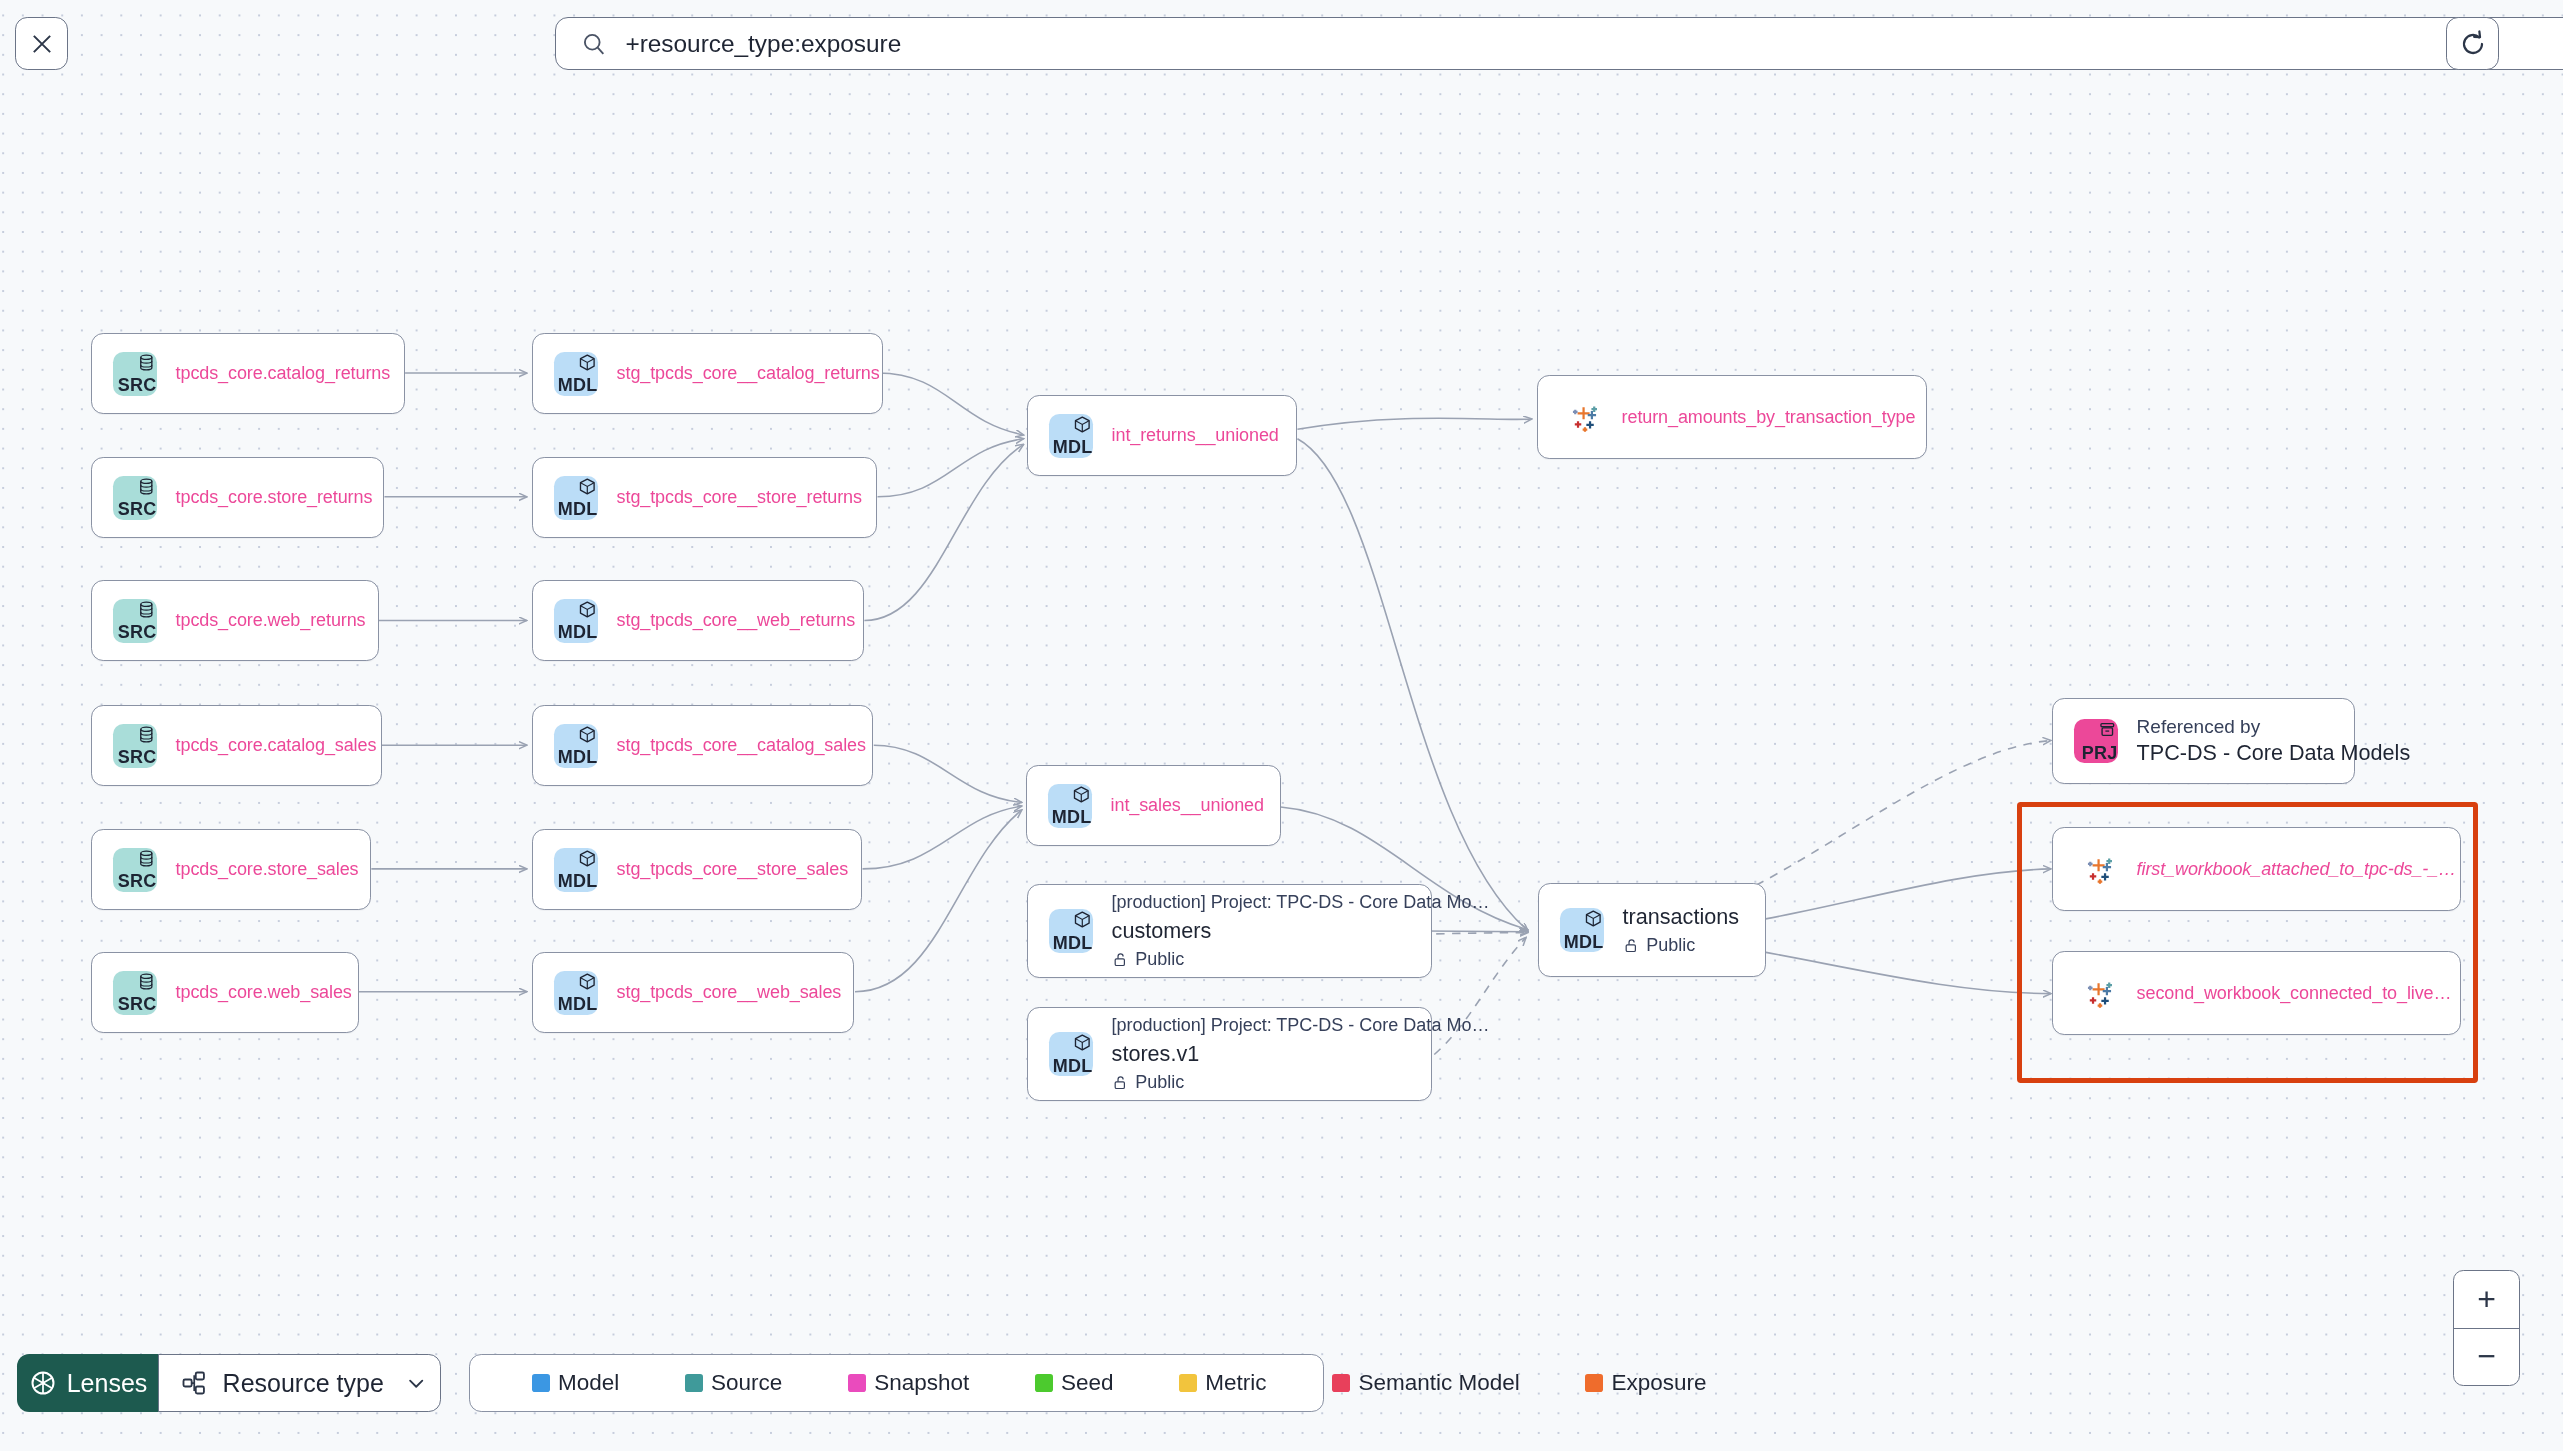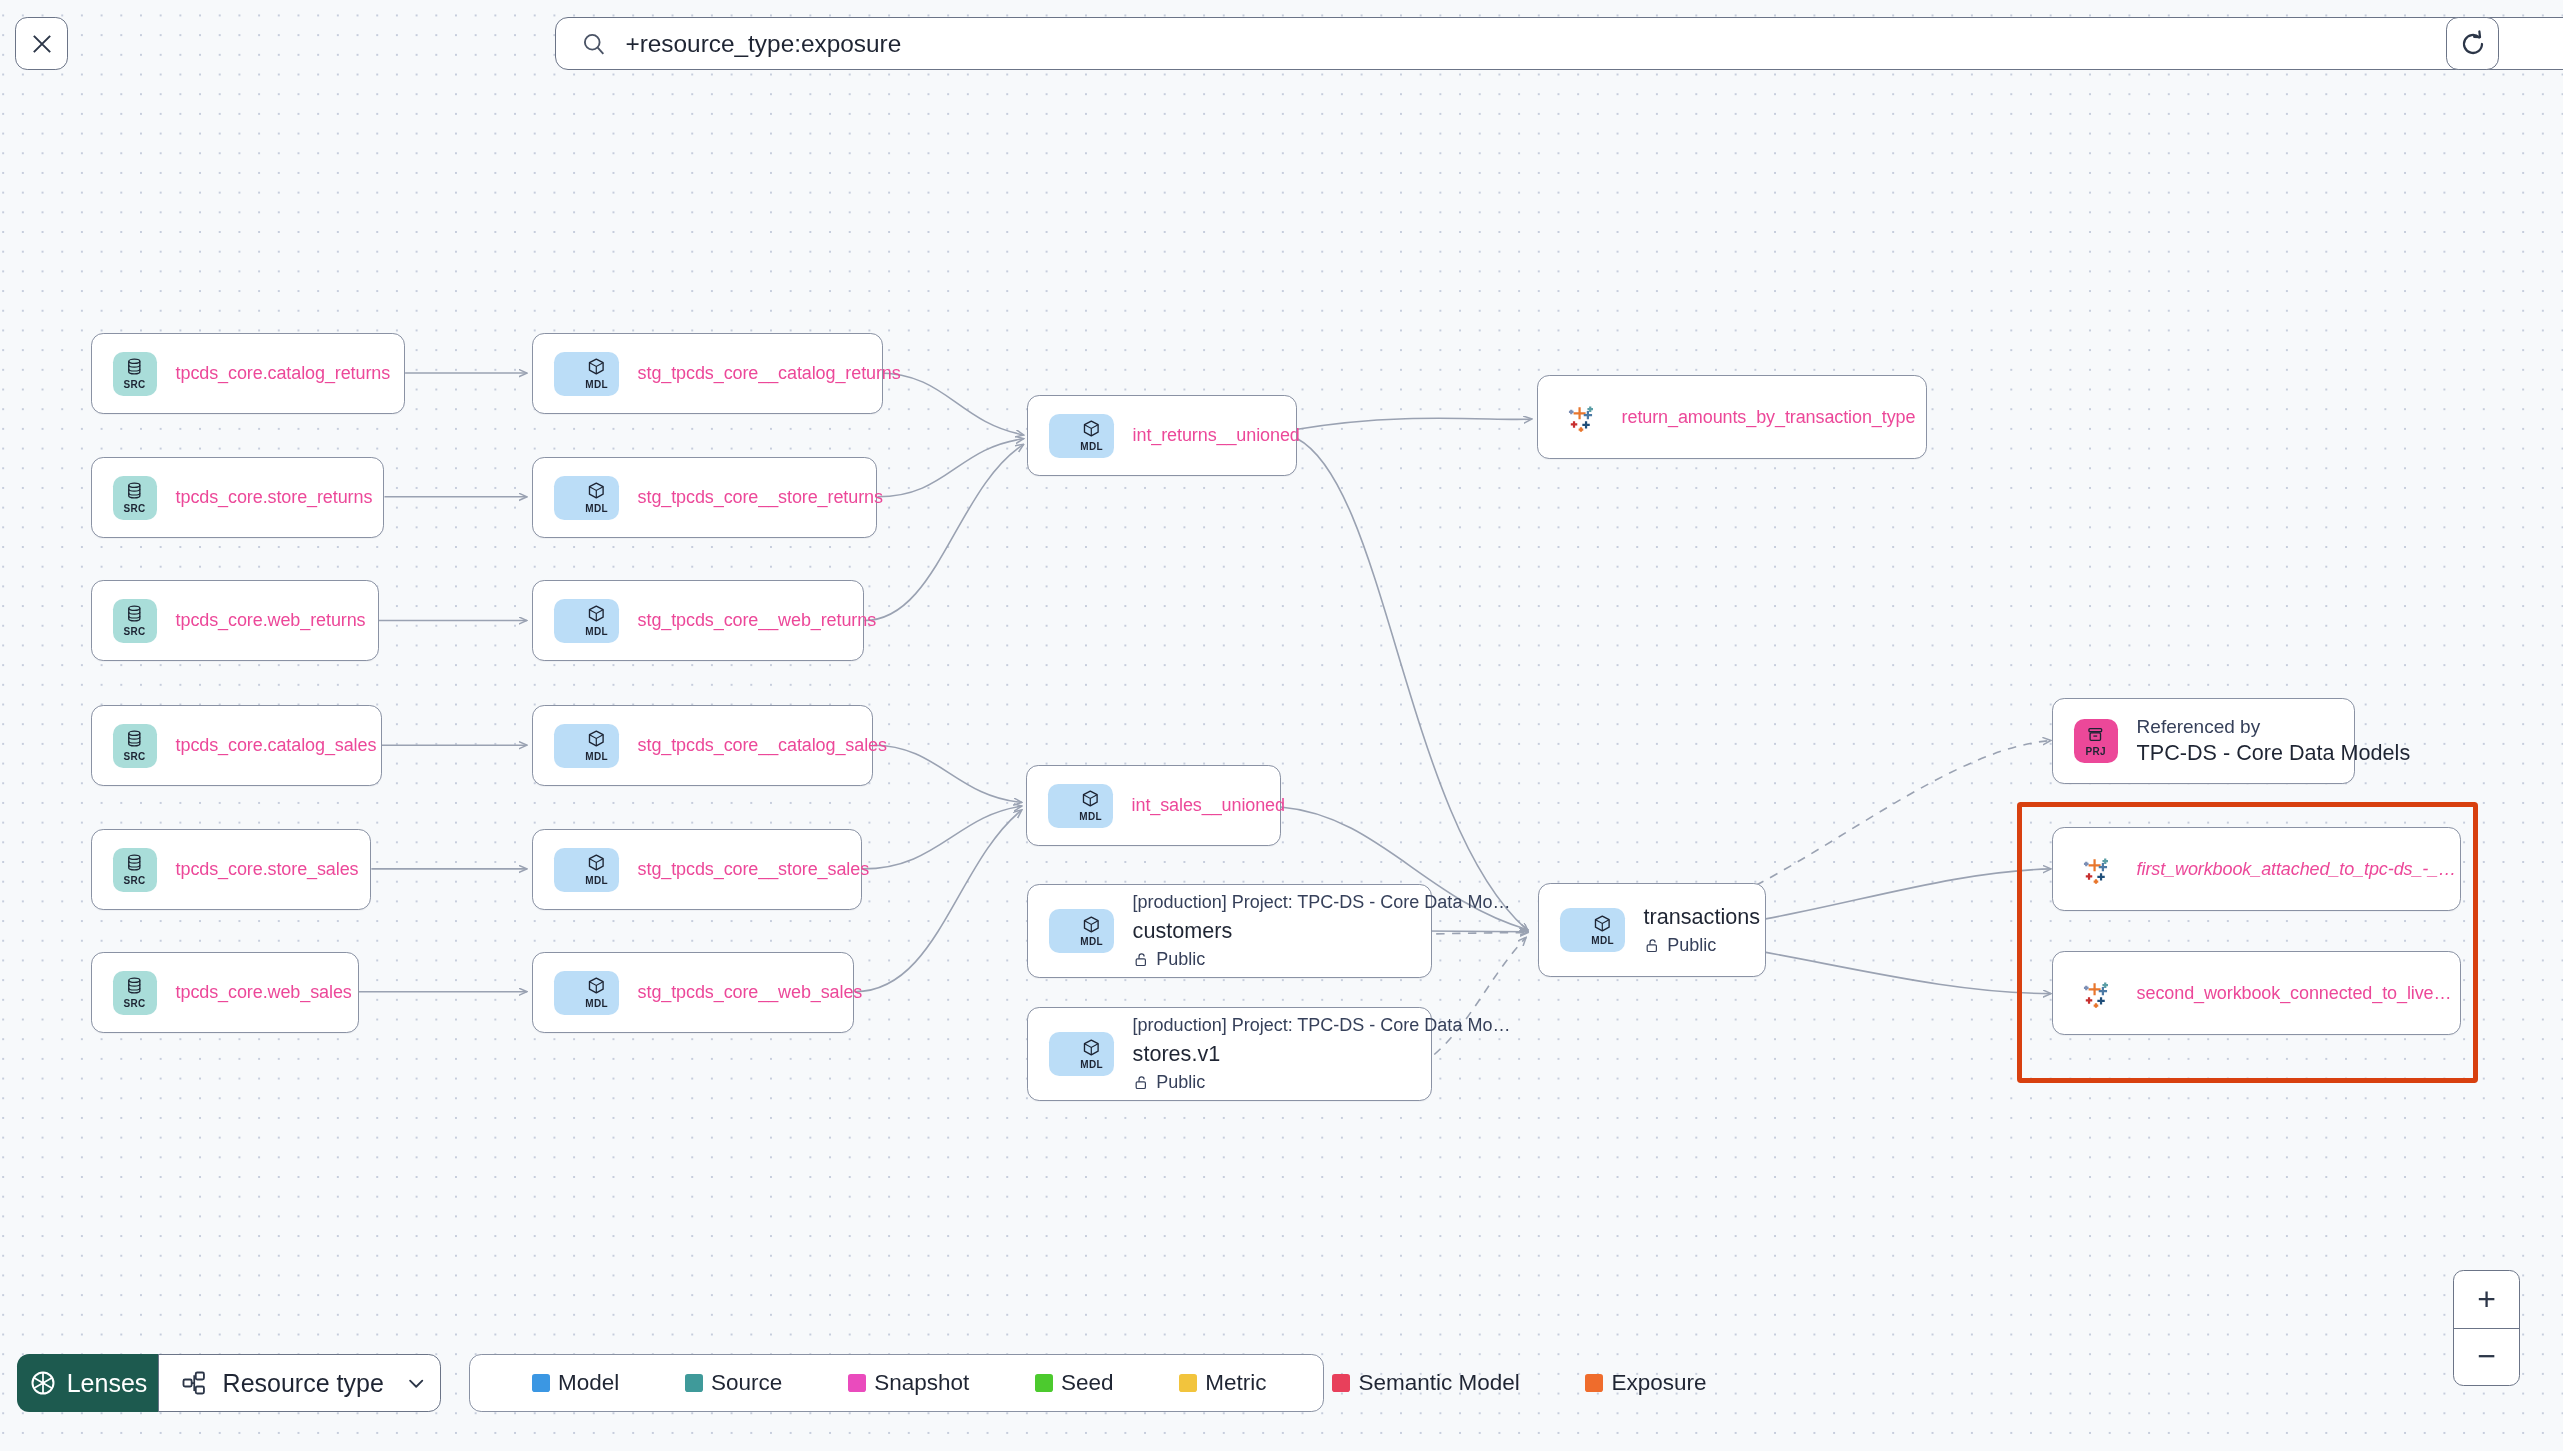--- a/index.html
+++ b/index.html
@@ -40,26 +40,26 @@
 
   
   .node{
     position:absolute;background:#fff;border:1.4px solid #8a92a4;
     border-radius:12.2px;box-sizing:border-box;
     display:flex;align-items:center;padding-left:20.6px;gap:19px;
     box-shadow:0 0.9px 0.9px rgba(20,30,50,.04);
   }
   .badge{
     width:44px;height:44px;border-radius:10.3px;flex:0 0 auto;
-    display:flex;flex-direction:column;align-items:center;justify-content:center;
-    font-size:10px;font-weight:600;letter-spacing:0.3px;color:#1d2433;line-height:1;
+    display:flex;flex-direction:column;align-items:flex-end;justify-content:center;
+    font-size:18px;font-weight:600;letter-spacing:0.3px;color:#1d2433;line-height:1;
   }
   .badge .glyph{display:block;margin-bottom:1.9px;}
   .badge.src{background:#a9ddd9;}
-  .badge.mdl{background:#bbddf7;padding-left:21px;}
+  .badge.mdl{background:#bbddf7;}
   .badge.prj{background:#ec4899;}
   .badge.exp{background:transparent;}
   .nlabel{font-size:18px;color:#ec4899;white-space:nowrap;letter-spacing:-0.1px;}
   .nstack{display:flex;flex-direction:column;gap:4.7px;}
   .nsub{font-size:18px;color:#36405a;white-space:nowrap;}
   .nmain{font-size:21.6px;color:#1f2533;white-space:nowrap;}
   .nmeta{font-size:18px;color:#36405a;display:flex;align-items:center;gap:6.6px;}
   .ntop{font-size:19px;color:#36405a;white-space:nowrap;}
 
   

